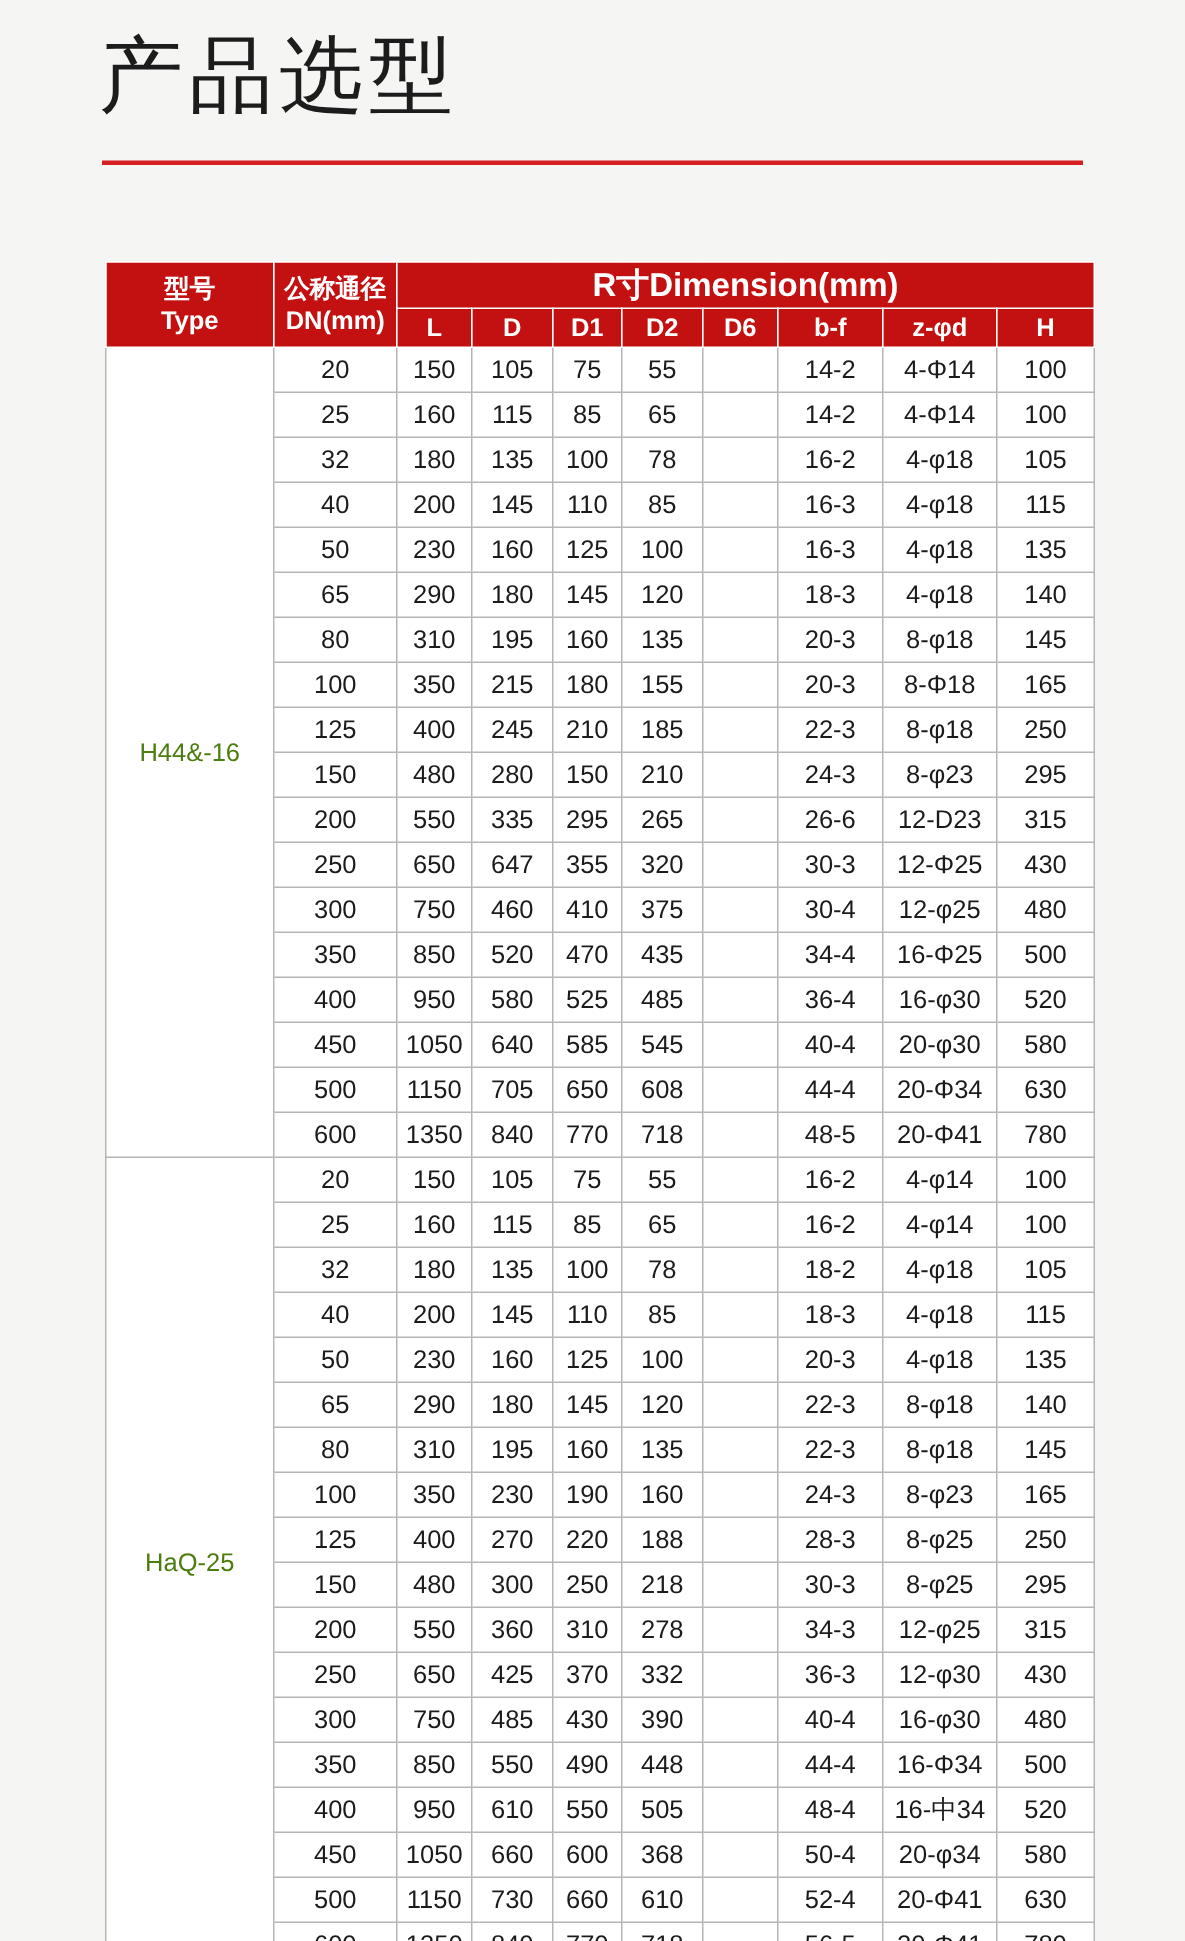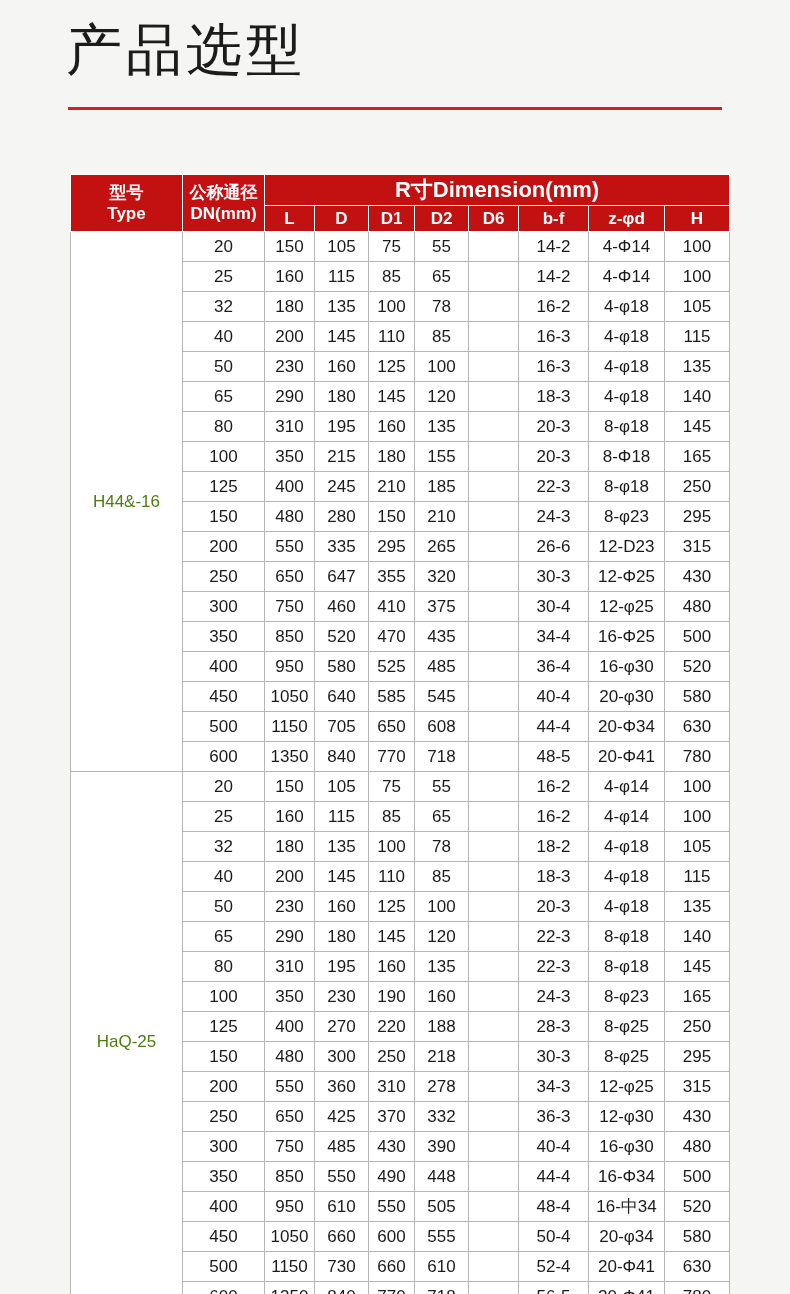--- a/index.html
+++ b/index.html
@@ -489,21 +489,21 @@
           <td></td>
           <td>48-4</td>
           <td>16-中34</td>
           <td>520</td>
         </tr>
         <tr>
           <td>450</td>
           <td>1050</td>
           <td>660</td>
           <td>600</td>
-          <td>555</td>
+          <td>368</td>
           <td></td>
           <td>50-4</td>
           <td>20-φ34</td>
           <td>580</td>
         </tr>
         <tr>
           <td>500</td>
           <td>1150</td>
           <td>730</td>
           <td>660</td>

